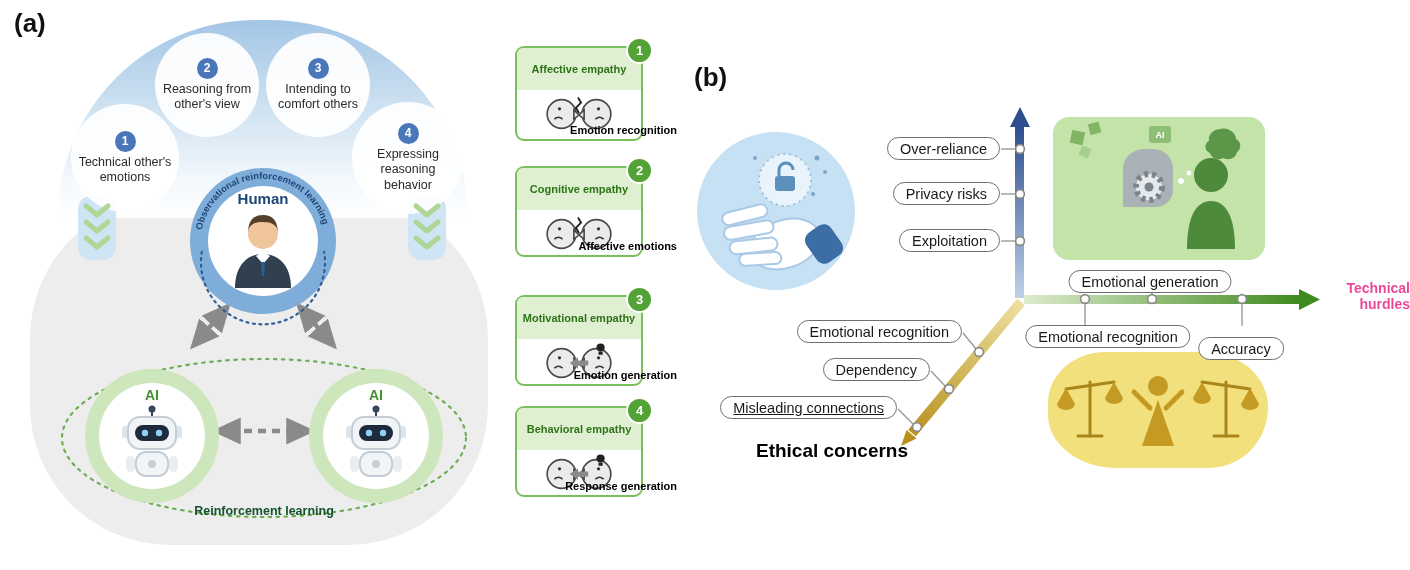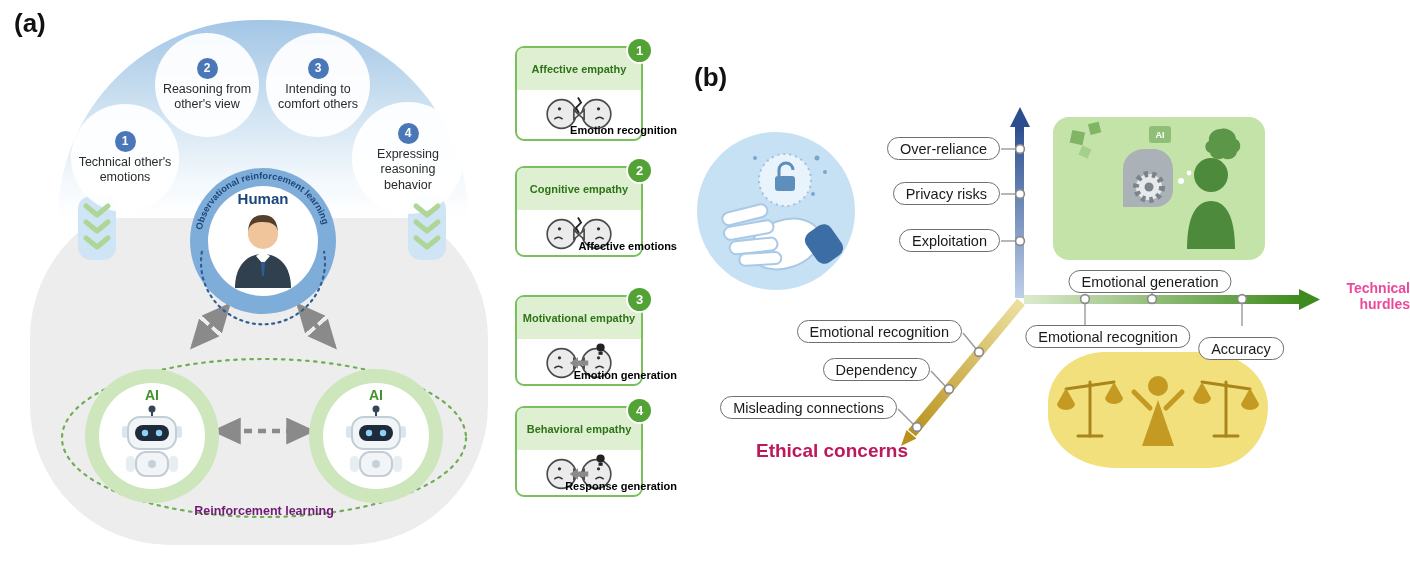--- a/index.html
+++ b/index.html
@@ -39,21 +39,21 @@
   #human-avatar { left:229px; top:210px; }
 
   .ai-ring { width:134px; height:134px; border-radius:50%; background:#cde6bb; }
   #ai-ring-l { left:85px; top:369px; } #ai-ring-r { left:309px; top:369px; }
   .ai-inner { width:106px; height:106px; border-radius:50%; background:#fff; }
   #ai-inner-l { left:99px; top:383px; } #ai-inner-r { left:323px; top:383px; }
   .ai-label { width:106px; text-align:center; font-weight:bold; font-size:14px; color:#429130; }
   #ai-label-l { left:99px; top:387px; } #ai-label-r { left:323px; top:387px; }
   #robot-l { left:120px; top:404px; } #robot-r { left:344px; top:404px; }
 
-  #rl-label { left:164px; top:504px; width:200px; text-align:center; font-weight:bold; font-size:12.5px; color:#701a75; }
+  #rl-label { left:164px; top:504px; width:200px; text-align:center; font-weight:bold; font-size:12.5px; color:#14532d; }
 
   
   .card { left:515px; width:128px; background:#fff; border:2px solid #79c05c; border-radius:9px; position:absolute; }
   #card1 { top:46px;  height:95px; }
   #card2 { top:166px; height:91px; }
   #card3 { top:295px; height:91px; }
   #card4 { top:406px; height:91px; }
   .card-header { background:#dff0d2; color:#2e7317; font-size:11px; font-weight:bold; text-align:center;
                  padding:15px 0; border-radius:6px 6px 0 0; }
   .card-icon { display:flex; justify-content:center; margin-top:1px; }
@@ -62,34 +62,34 @@
   .card-badge { position:absolute; top:-9px; right:-10px; width:23px; height:23px; border-radius:50%;
                 background:#53a236; color:#fff; font-weight:bold; font-size:13px; display:flex;
                 align-items:center; justify-content:center; box-shadow:0 0 0 2px #fff; }
   .card .gen-arrow { display:none; }
   .card.variant-b .gen-arrow { display:inline; }
   .card.variant-b .spark { display:none; }
 
   
   #risk-title { left:928px; top:76px; width:200px; text-align:center; color:#3a5fa8; font-size:21px; font-weight:bold; }
   #tech-title { left:1318px; top:281px; width:92px; text-align:right; color:#ec4899; font-size:14px; font-weight:bold; line-height:1.12; }
-  #ethical-title { left:742px; top:440px; width:180px; text-align:center; color:#be185d; font-size:19px; font-weight:bold; }
+  #ethical-title { left:742px; top:440px; width:180px; text-align:center; color:#000000; font-size:19px; font-weight:bold; }
 
   .pill { position:absolute; background:#fff; border:1.5px solid #6f6f6f; border-radius:13px;
           font-size:14.5px; color:#1a1a1a; padding:2.5px 12px; white-space:nowrap; }
   .pill-center { transform:translateX(-50%); }
   #pill-over   { right:410px; top:137px; }
   #pill-priv   { right:410px; top:182px; }
   #pill-expl   { right:410px; top:229px; }
   #pill-gen    { left:1150px; top:270px; }
   #pill-rec    { left:1108px; top:325px; }
   #pill-acc    { left:1241px; top:325px;margin-top:12px; }
   #pill-manip  { right:448px; top:320px; }
   #pill-dep    { right:480px; top:358px; }
-  #pill-mis    { right:513px; top:396px; }
+  #pill-mis    { right:513px; top:396px;text-decoration:underline; }
 
   #blue-circle { left:697px; top:132px; width:158px; height:158px; border-radius:50%; background:#c7e1f4; }
   #green-card  { left:1053px; top:117px; width:212px; height:143px; border-radius:16px; background:#c3e3a9; }
   #yellow-blob { left:1048px; top:352px; width:220px; height:116px; background:#f1e07c;
                  border-radius:58px 64px 60px 70px / 52px 56px 62px 54px; }
 </style>
 </head>
 <body>
 
 <div id="canvas">

